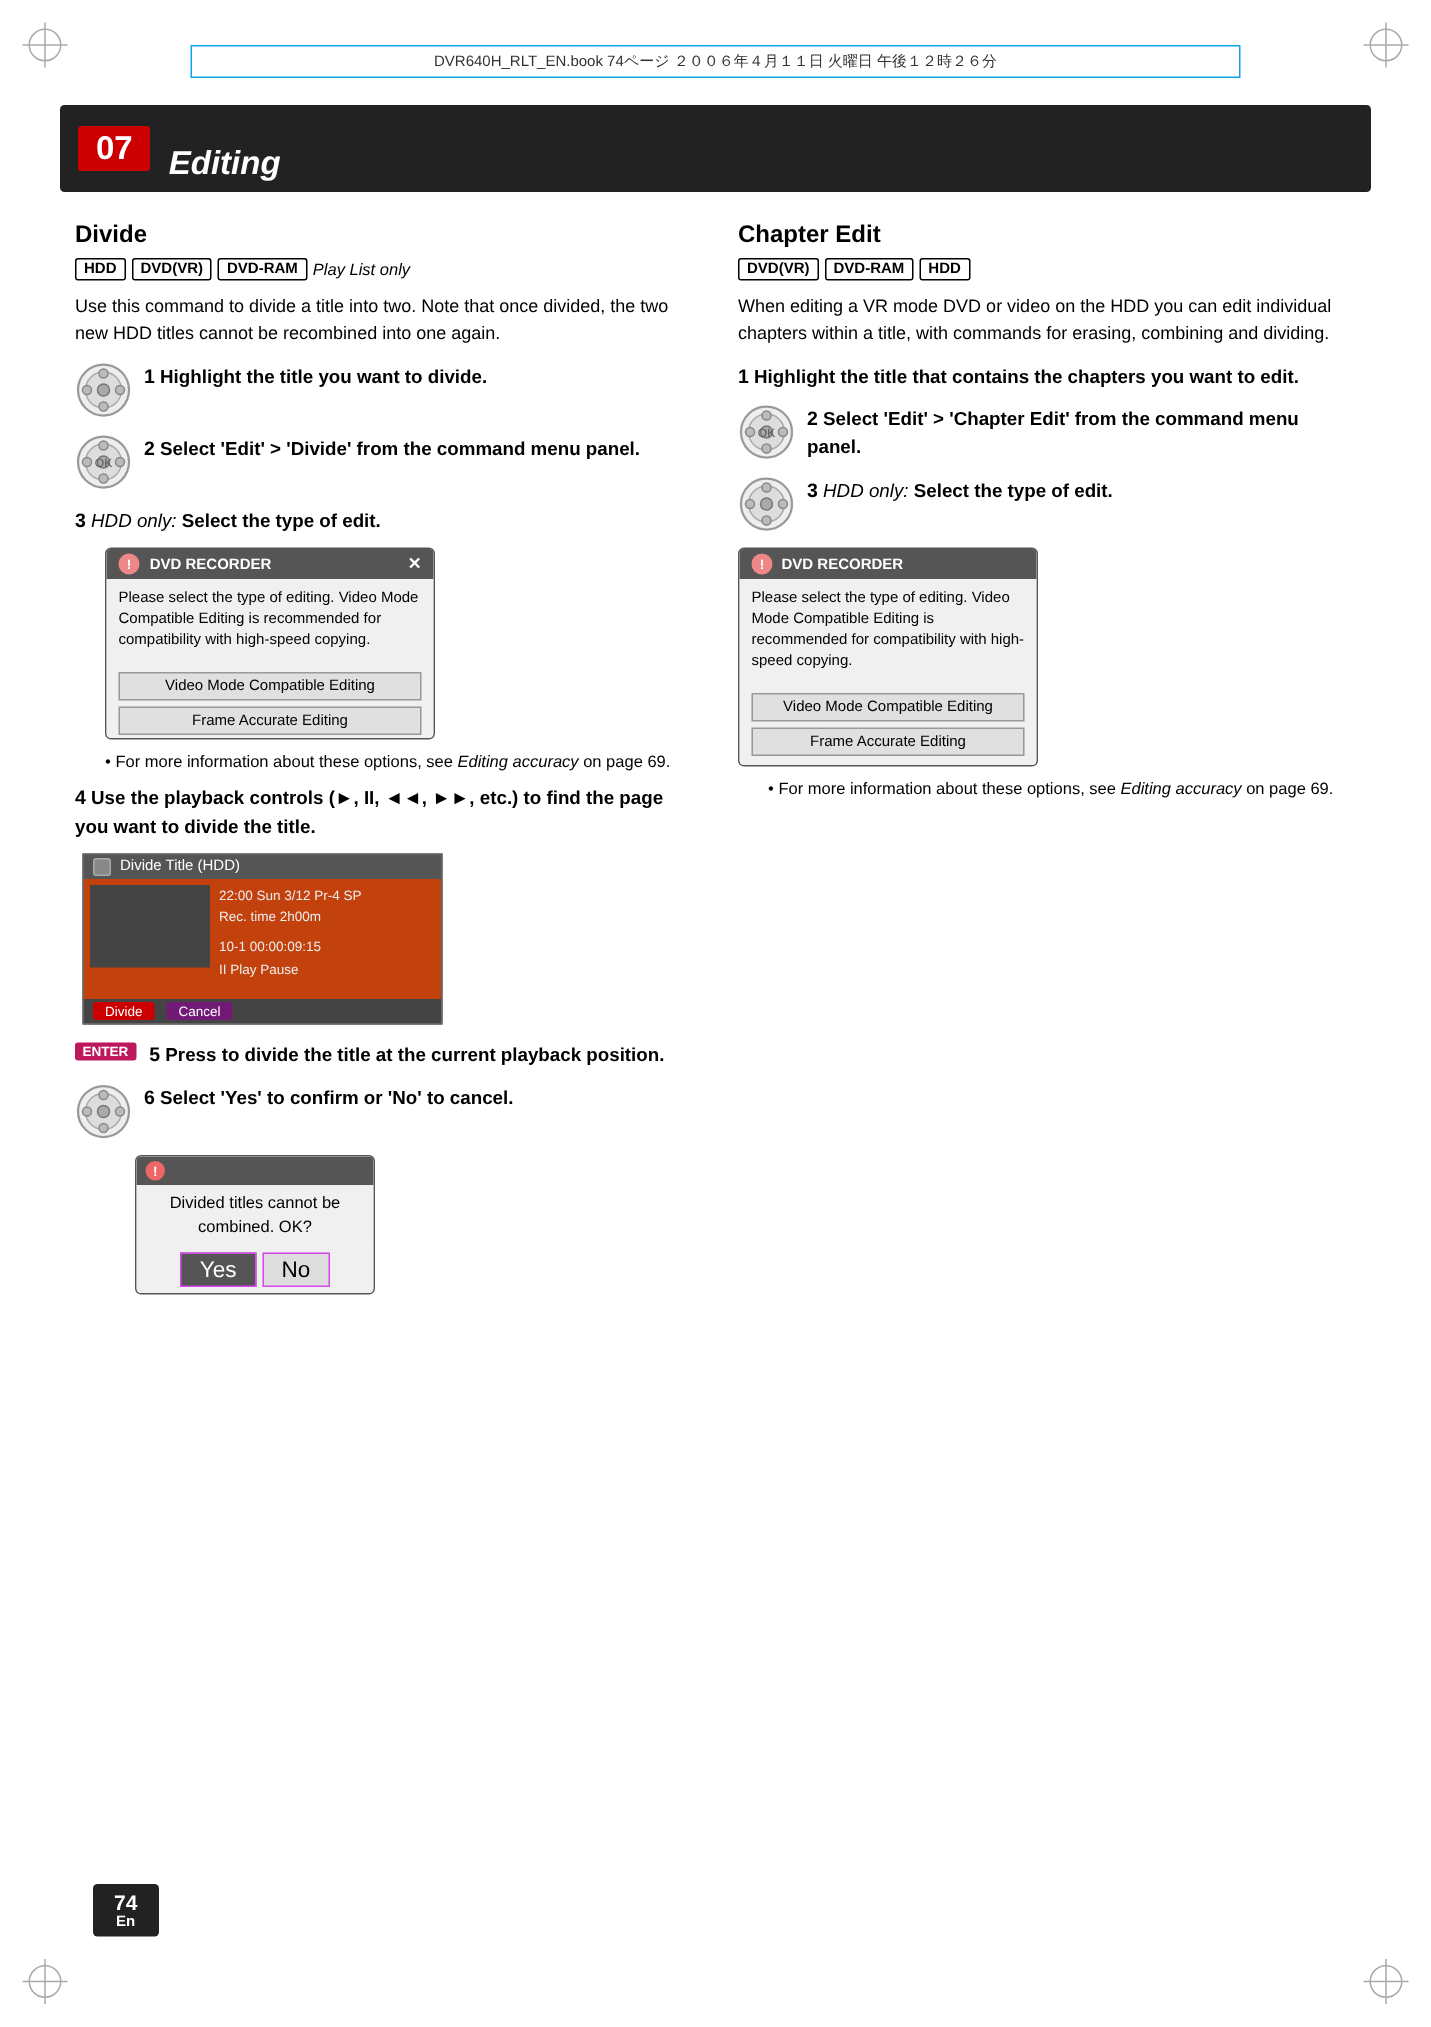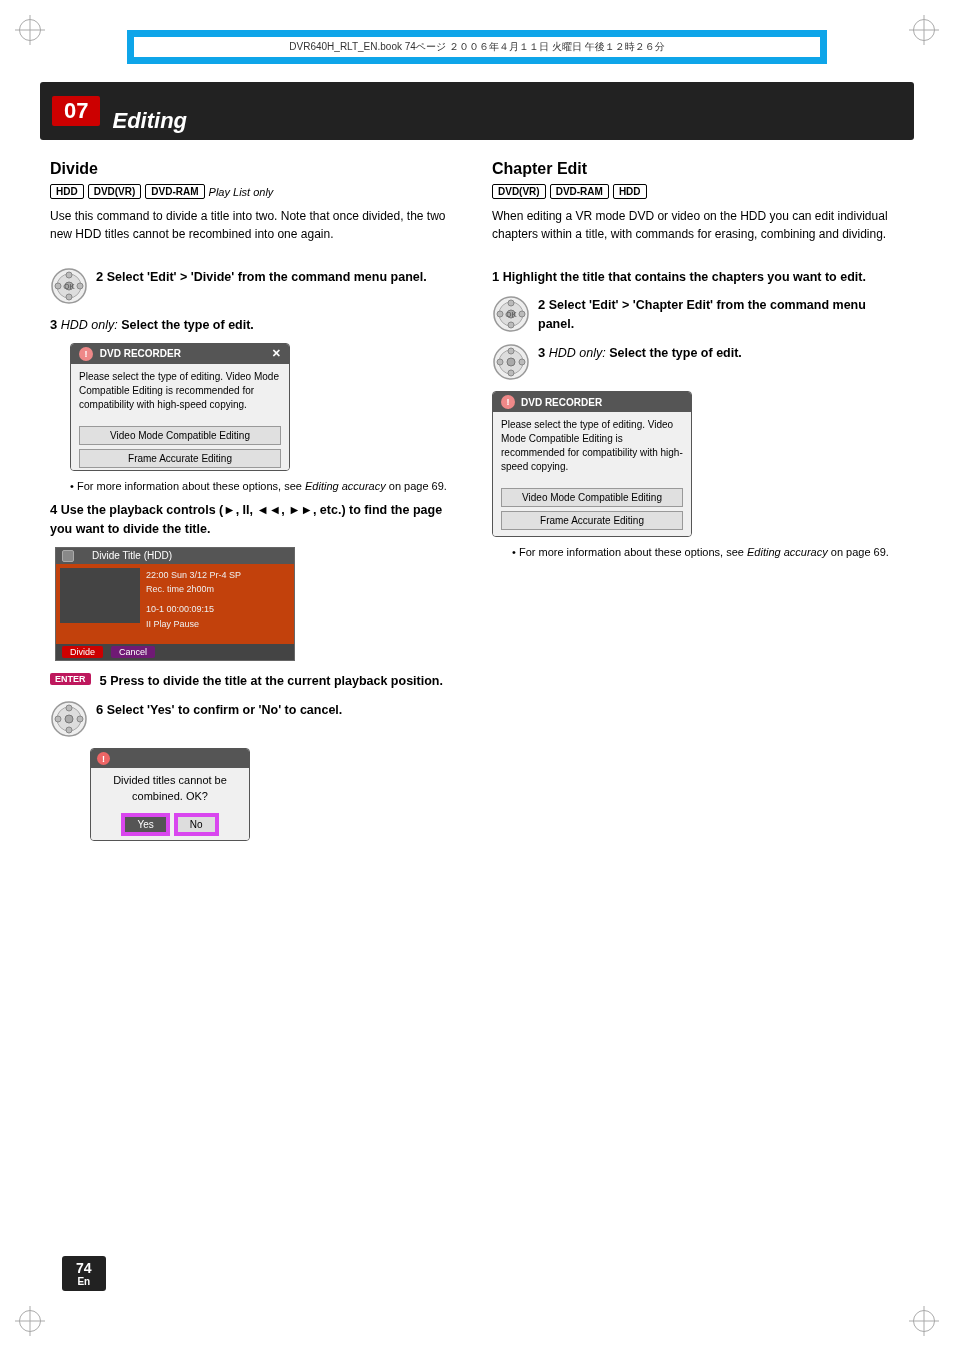--- a/index.html
+++ b/index.html
@@ -59,21 +59,21 @@
       height: 100%;
       background: #aaa;
       transform: translateX(-50%);
     }
 
     
     .file-info-line {
       text-align: center;
       font-size: 10px;
       color: #333;
-      border: 7px solid #0ea5e9;
+      border: 1px solid #0ea5e9;
       padding: 3px 8px;
       margin: 0 auto 18px auto;
       width: 80%;
     }
 
     
     .chapter-header {
       display: flex;
       align-items: center;
       background: #222;
@@ -137,21 +137,21 @@
     }
     .badge-italic {
       font-style: italic;
       border: none;
       font-size: 11px;
     }
 
     .body-text {
       font-size: 12px;
       line-height: 1.5;
-      margin-bottom: 24px;
+      margin-bottom: 10px;
     }
 
     
     .step-row {
       display: flex;
       align-items: flex-start;
       margin-bottom: 10px;
       gap: 8px;
     }
     .step-icon {
@@ -231,21 +231,21 @@
       color: #fff;
       overflow: hidden;
     }
     .screen-title-bar {
       background: #555;
       color: #fff;
       font-size: 10px;
       padding: 2px 6px;
       display: flex;
       align-items: center;
-      gap: 18px;
+      gap: 6px;
     }
     .screen-title-icon {
       width: 12px;
       height: 12px;
       border: 1px solid #aaa;
       border-radius: 2px;
       background: #888;
       flex-shrink: 0;
     }
     .screen-content {
@@ -396,23 +396,23 @@
       line-height: 1.4;
     }
     .confirm-btns {
       display: flex;
       gap: 4px;
       padding: 4px 6px;
       background: #f0f0f0;
       justify-content: center;
     }
     .confirm-btn {
-      border: 4px solid #d946ef;
+      border: 1px solid #d946ef;
       background: #ddd;
-      font-size: 10px;
+      font-size: 15px;
       padding: 2px 12px;
     }
     .confirm-btn.sel {
       background: #555;
       color: #fff;
     }
 
     .step5-row {
       display: flex;
       align-items: flex-start;
@@ -461,20 +461,36 @@
 
       <div class="format-badges">
         <span class="badge">HDD</span>
         <span class="badge">DVD(VR)</span>
         <span class="badge">DVD-RAM</span>
         <span class="badge-italic">Play List only</span>
       </div>
 
       <div class="body-text">Use this command to divide a title into two. Note that once divided, the two new HDD titles cannot be recombined into one again.</div>
 
+      <div class="step-row">
+        <div class="step-icon">
+          <svg class="remote-svg" viewBox="0 0 38 38">
+            <circle cx="19" cy="19" r="17" fill="#eee" stroke="#999" stroke-width="1.5"></circle>
+            <circle cx="19" cy="19" r="12" fill="#ddd" stroke="#aaa" stroke-width="1"></circle>
+            <circle cx="19" cy="8" r="3" fill="#bbb" stroke="#888" stroke-width="1"></circle>
+            <circle cx="19" cy="30" r="3" fill="#bbb" stroke="#888" stroke-width="1"></circle>
+            <circle cx="8" cy="19" r="3" fill="#bbb" stroke="#888" stroke-width="1"></circle>
+            <circle cx="30" cy="19" r="3" fill="#bbb" stroke="#888" stroke-width="1"></circle>
+            <circle cx="19" cy="19" r="4" fill="#aaa" stroke="#777" stroke-width="1"></circle>
+          </svg>
+        </div>
+        <div class="step-text">
+          <span class="step-num">1</span>&nbsp;<strong>Highlight the title you want to divide.</strong>
+        </div>
+      </div>
 
       <div class="step-row">
         <div class="step-icon">
           <svg class="remote-svg" viewBox="0 0 38 38">
             <circle cx="19" cy="19" r="17" fill="#eee" stroke="#999" stroke-width="1.5"></circle>
             <circle cx="19" cy="19" r="12" fill="#ddd" stroke="#aaa" stroke-width="1"></circle>
             <circle cx="19" cy="8" r="3" fill="#bbb" stroke="#888" stroke-width="1"></circle>
             <circle cx="19" cy="30" r="3" fill="#bbb" stroke="#888" stroke-width="1"></circle>
             <circle cx="8" cy="19" r="3" fill="#bbb" stroke="#888" stroke-width="1"></circle>
             <circle cx="30" cy="19" r="3" fill="#bbb" stroke="#888" stroke-width="1"></circle>

